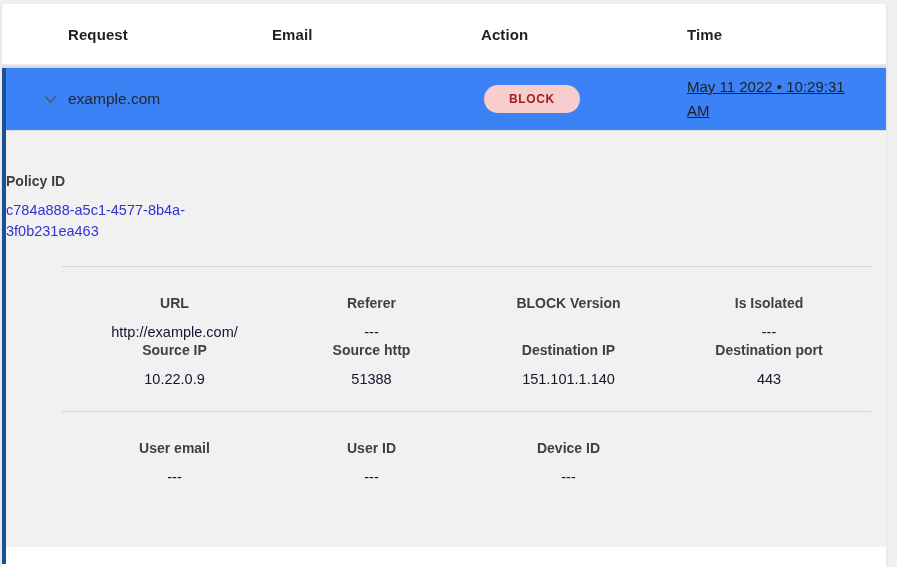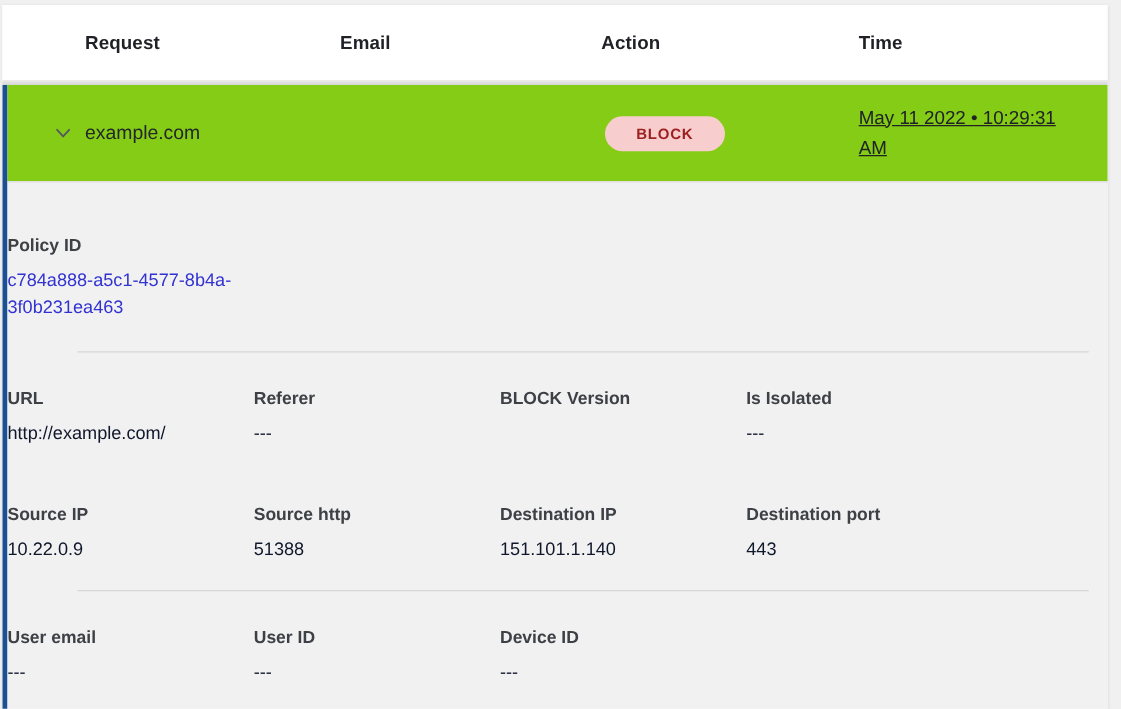--- a/index.html
+++ b/index.html
@@ -36,22 +36,22 @@
   }
   
   .expanded-wrap {
     border-left: 4px solid #1b5193;
     min-height: 496px;
   }
   .trow {
     display: grid;
     grid-template-columns: 62px 204px 209px 206px 1fr;
     align-items: center;
-    height: 77px;
-    background: #84cc16;
+    height: 62px;
+    background: #3b82f6;
     cursor: pointer;
   }
   .chevron-cell { padding-left: 36px; display: flex; align-items: center; }
   .chevron-cell svg { display: block; }
   .req-text {
     font-size: 15.5px;
     color: #24262a;
   }
   .badge {
     display: inline-block;
@@ -104,22 +104,24 @@
   }
   .panel-divider {
     border: 0;
     border-top: 1px solid #d6d6d8;
     margin: 24px 0 28px 56px;
   }
   .panel-divider.second { margin-top: 22px; }
   .fields-grid {
     display: grid;
     grid-template-columns: 197px 197px 197px 1fr;
-  }
-  .fields-grid.row2 { margin-top: 46px; }
+    padding-left: 70px;
+    text-align: center;
+  }
+  .fields-grid.row2 { }
 </style>
 </head>
 <body>
 
 <div class="card">
 
   <div class="thead">
     <div></div>
     <div class="col">Request</div>
     <div class="col">Email</div>

